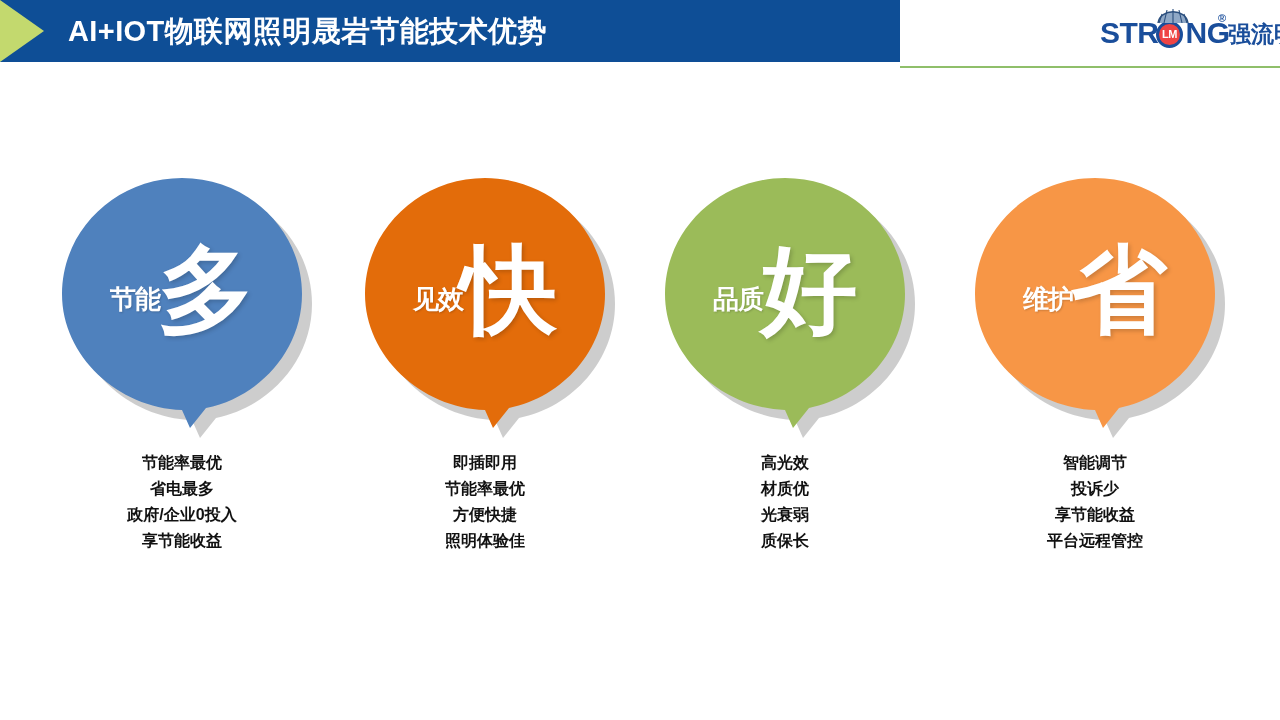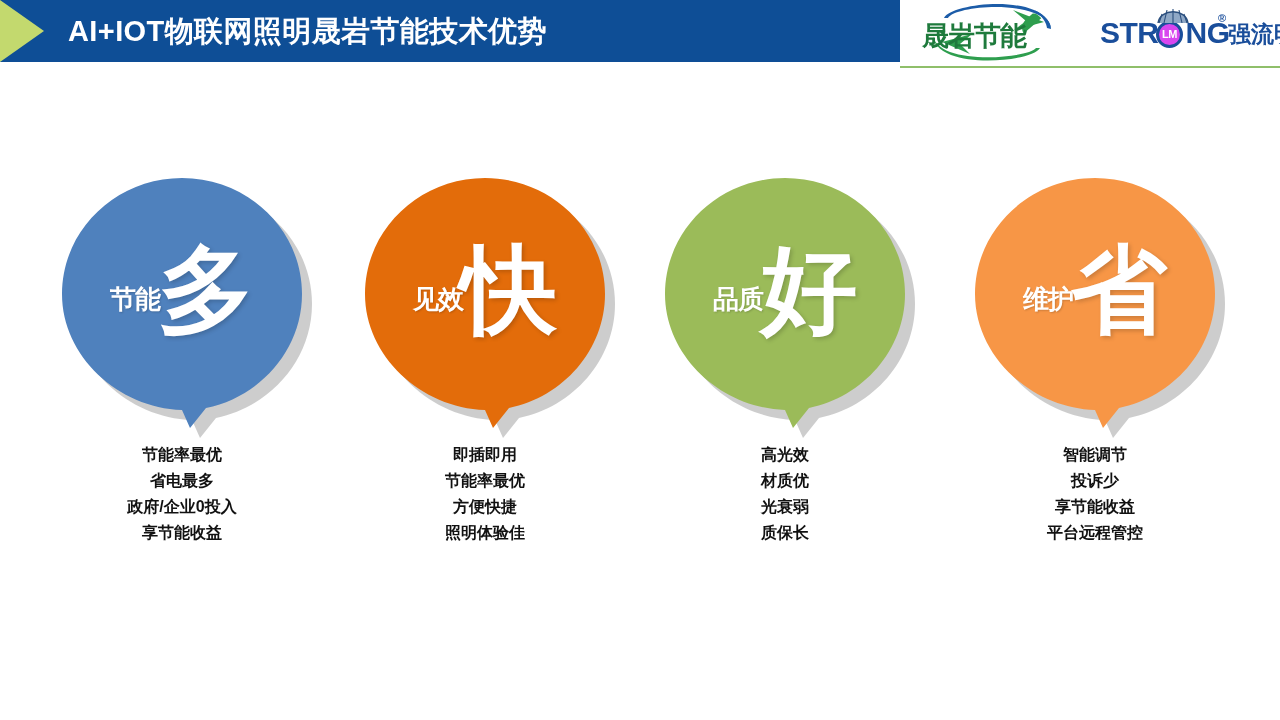--- a/index.html
+++ b/index.html
@@ -105,21 +105,21 @@
     white-space: nowrap;
   }
   #logo-strong-o {
     position: absolute;
     left: 56px;
     top: 15px;
     width: 27px;
     height: 27px;
     border-radius: 50%;
     border: 3px solid #1A4E9B;
-    background: #d946ef;
+    background: #ef4444;
     box-sizing: border-box;
     text-align: center;
   }
   #logo-strong-o-text {
     display: block;
     font-size: 11px;
     font-weight: bold;
     color: #ffffff;
     line-height: 21px;
     letter-spacing: -0.5px;
@@ -214,51 +214,40 @@
     font-weight: bold;
     line-height: 1;
     letter-spacing: -2px;
     position: relative;
     top: -4px;
     left: -2px;
     text-shadow: 2px 2px 4px rgba(0,0,0,0.18);
   }
 
   .bullets {
-    margin-top: 14px;
+    margin-top: 22px;
     color: #111111;
     font-size: 16px;
     font-weight: bold;
     line-height: 26px;
   }
   .bullets div { white-space: nowrap; }
 </style>
 </head>
 <body>
 
 <div id="header-bar">
   <svg id="header-chevron" viewBox="0 0 44 62" preserveAspectRatio="none">
     <polygon points="0,0 0,62 44,31" fill="#C3D96E"></polygon>
   </svg>
   <div id="header-title">AI+IOT物联网照明晟岩节能技术优势</div>
 </div>
 
 <div id="logo-plate">
 
-  <div id="logo-shengyan">
-    <svg id="logo-swoosh" viewBox="0 0 164 58">
-      <path d="M38,14 C44,4 96,-2 124,9 C134,13 140,19 141,25 C141,19 136,11 124,6 C95,-6 40,2 34,14 Z" fill="#1C5CA8"></path>
-      <path d="M141,25 C141,19 136,11 124,6 C124,6 136,14 137,24 Z" fill="#1C5CA8"></path>
-      <path d="M126,44 C120,52 68,58 40,48 C30,44 24,38 23,32 C23,39 29,46 41,51 C70,62 124,55 130,44 Z" fill="#2E9E4E"></path>
-      <path d="M124,10 C126,9 130,12 132,16 L112,28 C110,24 112,18 116,15 Z" fill="#2E9E4E" transform="rotate(-10 122 19)"></path>
-      <path d="M103,6 L134,18 L104,26 L116,17 Z" fill="#2E9E4E"></path>
-      <path d="M60,50 L32,38 L62,30 L50,40 Z" fill="#2E9E4E"></path>
-    </svg>
-    <div id="logo-shengyan-text">晟岩节能</div>
-  </div>
 
   <div id="logo-strong">
     <svg id="logo-fan" viewBox="0 0 34 20">
       <path d="M2,19 C4,4 30,4 32,19 Z" fill="#8FA8C6"></path>
       <path d="M17,5 L17,19 M11,6 L8,19 M23,6 L26,19 M6,10 L3,19 M28,10 L31,19" stroke="#2B4F7E" stroke-width="1.1" fill="none"></path>
       <path d="M2,19 C4,4 30,4 32,19" stroke="#2B4F7E" stroke-width="1.4" fill="none"></path>
     </svg>
     <div id="logo-strong-word">
       <span>STR</span><span style="display:inline-block;width:27px;"></span><span>NG</span>
     </div>

